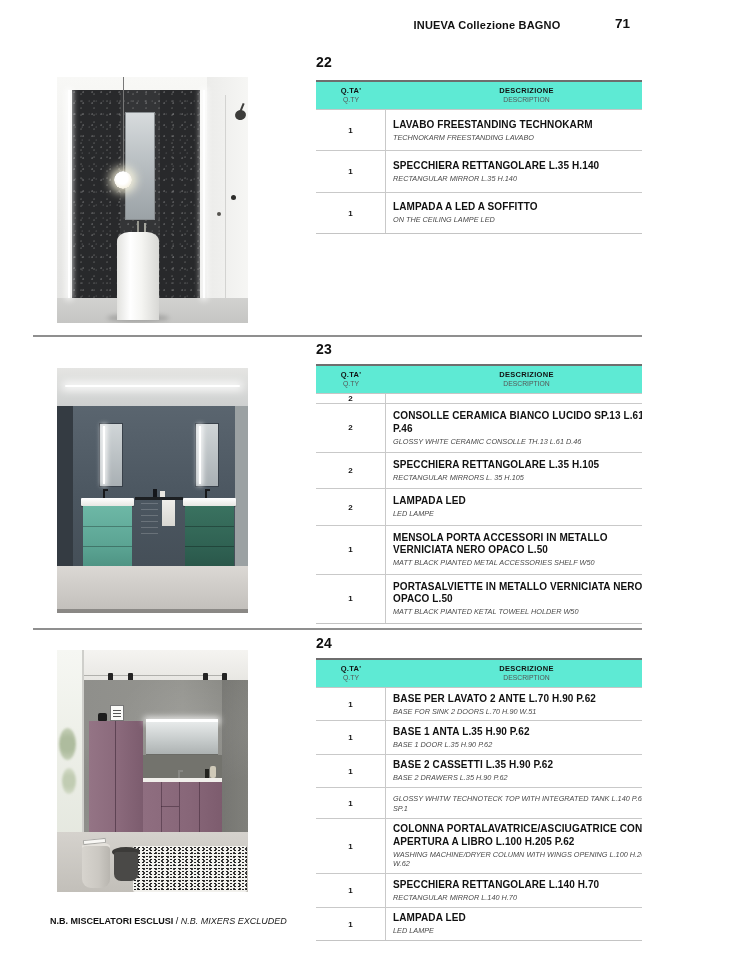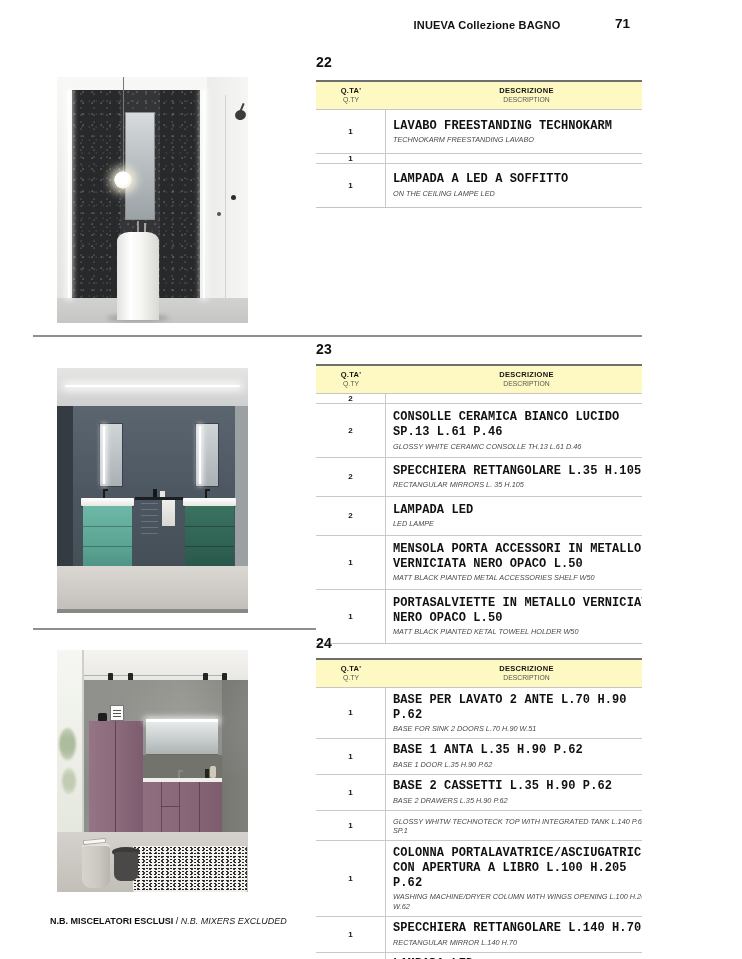--- a/index.html
+++ b/index.html
@@ -21,31 +21,31 @@
   .sec-num { position:absolute; font-size:14px; font-weight:bold; letter-spacing:.3px; }
   .num22 { left:316px; top:54px; }
   .num23 { left:316px; top:341px; }
   .num24 { left:316px; top:635px; }
 
   
   .tbl { position:absolute; width:351px; border-top:2px solid #6e6e6e; border-bottom:1px solid #c4c4c4; background:#fff; }
   .tbl22 { left:316px; top:80px; }
   .tbl23 { left:316px; top:364px; }
   .tbl24 { left:316px; top:658px; }
-  .thead { display:flex; background:#fef9c3; border-bottom:1px solid #c6c6c6; height:28px; }
+  .thead { display:flex; background:#5eead4; border-bottom:1px solid #c6c6c6; height:28px; }
   .th-qty  { width:70px; text-align:center; padding-top:4px; }
   .th-desc { flex:1; text-align:center; padding-top:4px; }
   .h1 { font-size:7.5px; font-weight:bold; letter-spacing:.3px; }
   .h2 { font-size:6.8px; color:#555; margin-top:1px; }
   .trow { display:flex; border-bottom:1px solid #c9c9c9; }
   .tbody .trow:last-child { border-bottom:none; }
   .td-qty { width:70px; border-right:1px solid #c9c9c9; display:flex; align-items:center; justify-content:center;
             font-size:8px; font-weight:bold; }
   .td-desc { flex:1; padding:6px 8px 6px 7px; }
-  .t1 { font-size:12px; font-weight:bold; line-height:1.25; letter-spacing:.1px;font-family:Liberation Mono, monospace; }
+  .t1 { font-size:10px; font-weight:bold; line-height:1.25; letter-spacing:.1px; }
   .t2 { font-size:7.3px; font-style:italic; color:#4a4a4a; line-height:1.3; margin-top:1.5px; }
   .tbl22 .td-desc { padding:8.5px 8px 8.5px 7px; }
   .tbl24 .td-desc { padding:4.5px 8px 4.5px 7px; }
 
   
   .footer { position:absolute; left:30px; top:916px; font-size:9px;padding-left:20px; }
   .footer .fb { font-weight:bold; }
   .footer .fi { font-style:italic; color:#222; }
 
   
@@ -225,20 +225,24 @@
         <div class="trow">
           <div class="td-qty">1</div>
           <div class="td-desc">
             <div class="t1">LAVABO FREESTANDING TECHNOKARM</div>
             <div class="t2">TECHNOKARM FREESTANDING LAVABO</div>
           </div>
         </div>
 
         <div class="trow">
           <div class="td-qty">1</div>
+          <div class="td-desc">
+            <div class="t1">SPECCHIERA RETTANGOLARE L.35 H.140</div>
+            <div class="t2">RECTANGULAR MIRROR L.35 H.140</div>
+          </div>
         </div>
 
         <div class="trow">
           <div class="td-qty">1</div>
           <div class="td-desc">
             <div class="t1">LAMPADA A LED A SOFFITTO</div>
             <div class="t2">ON THE CEILING LAMPE LED</div>
           </div>
         </div>
       </div>

